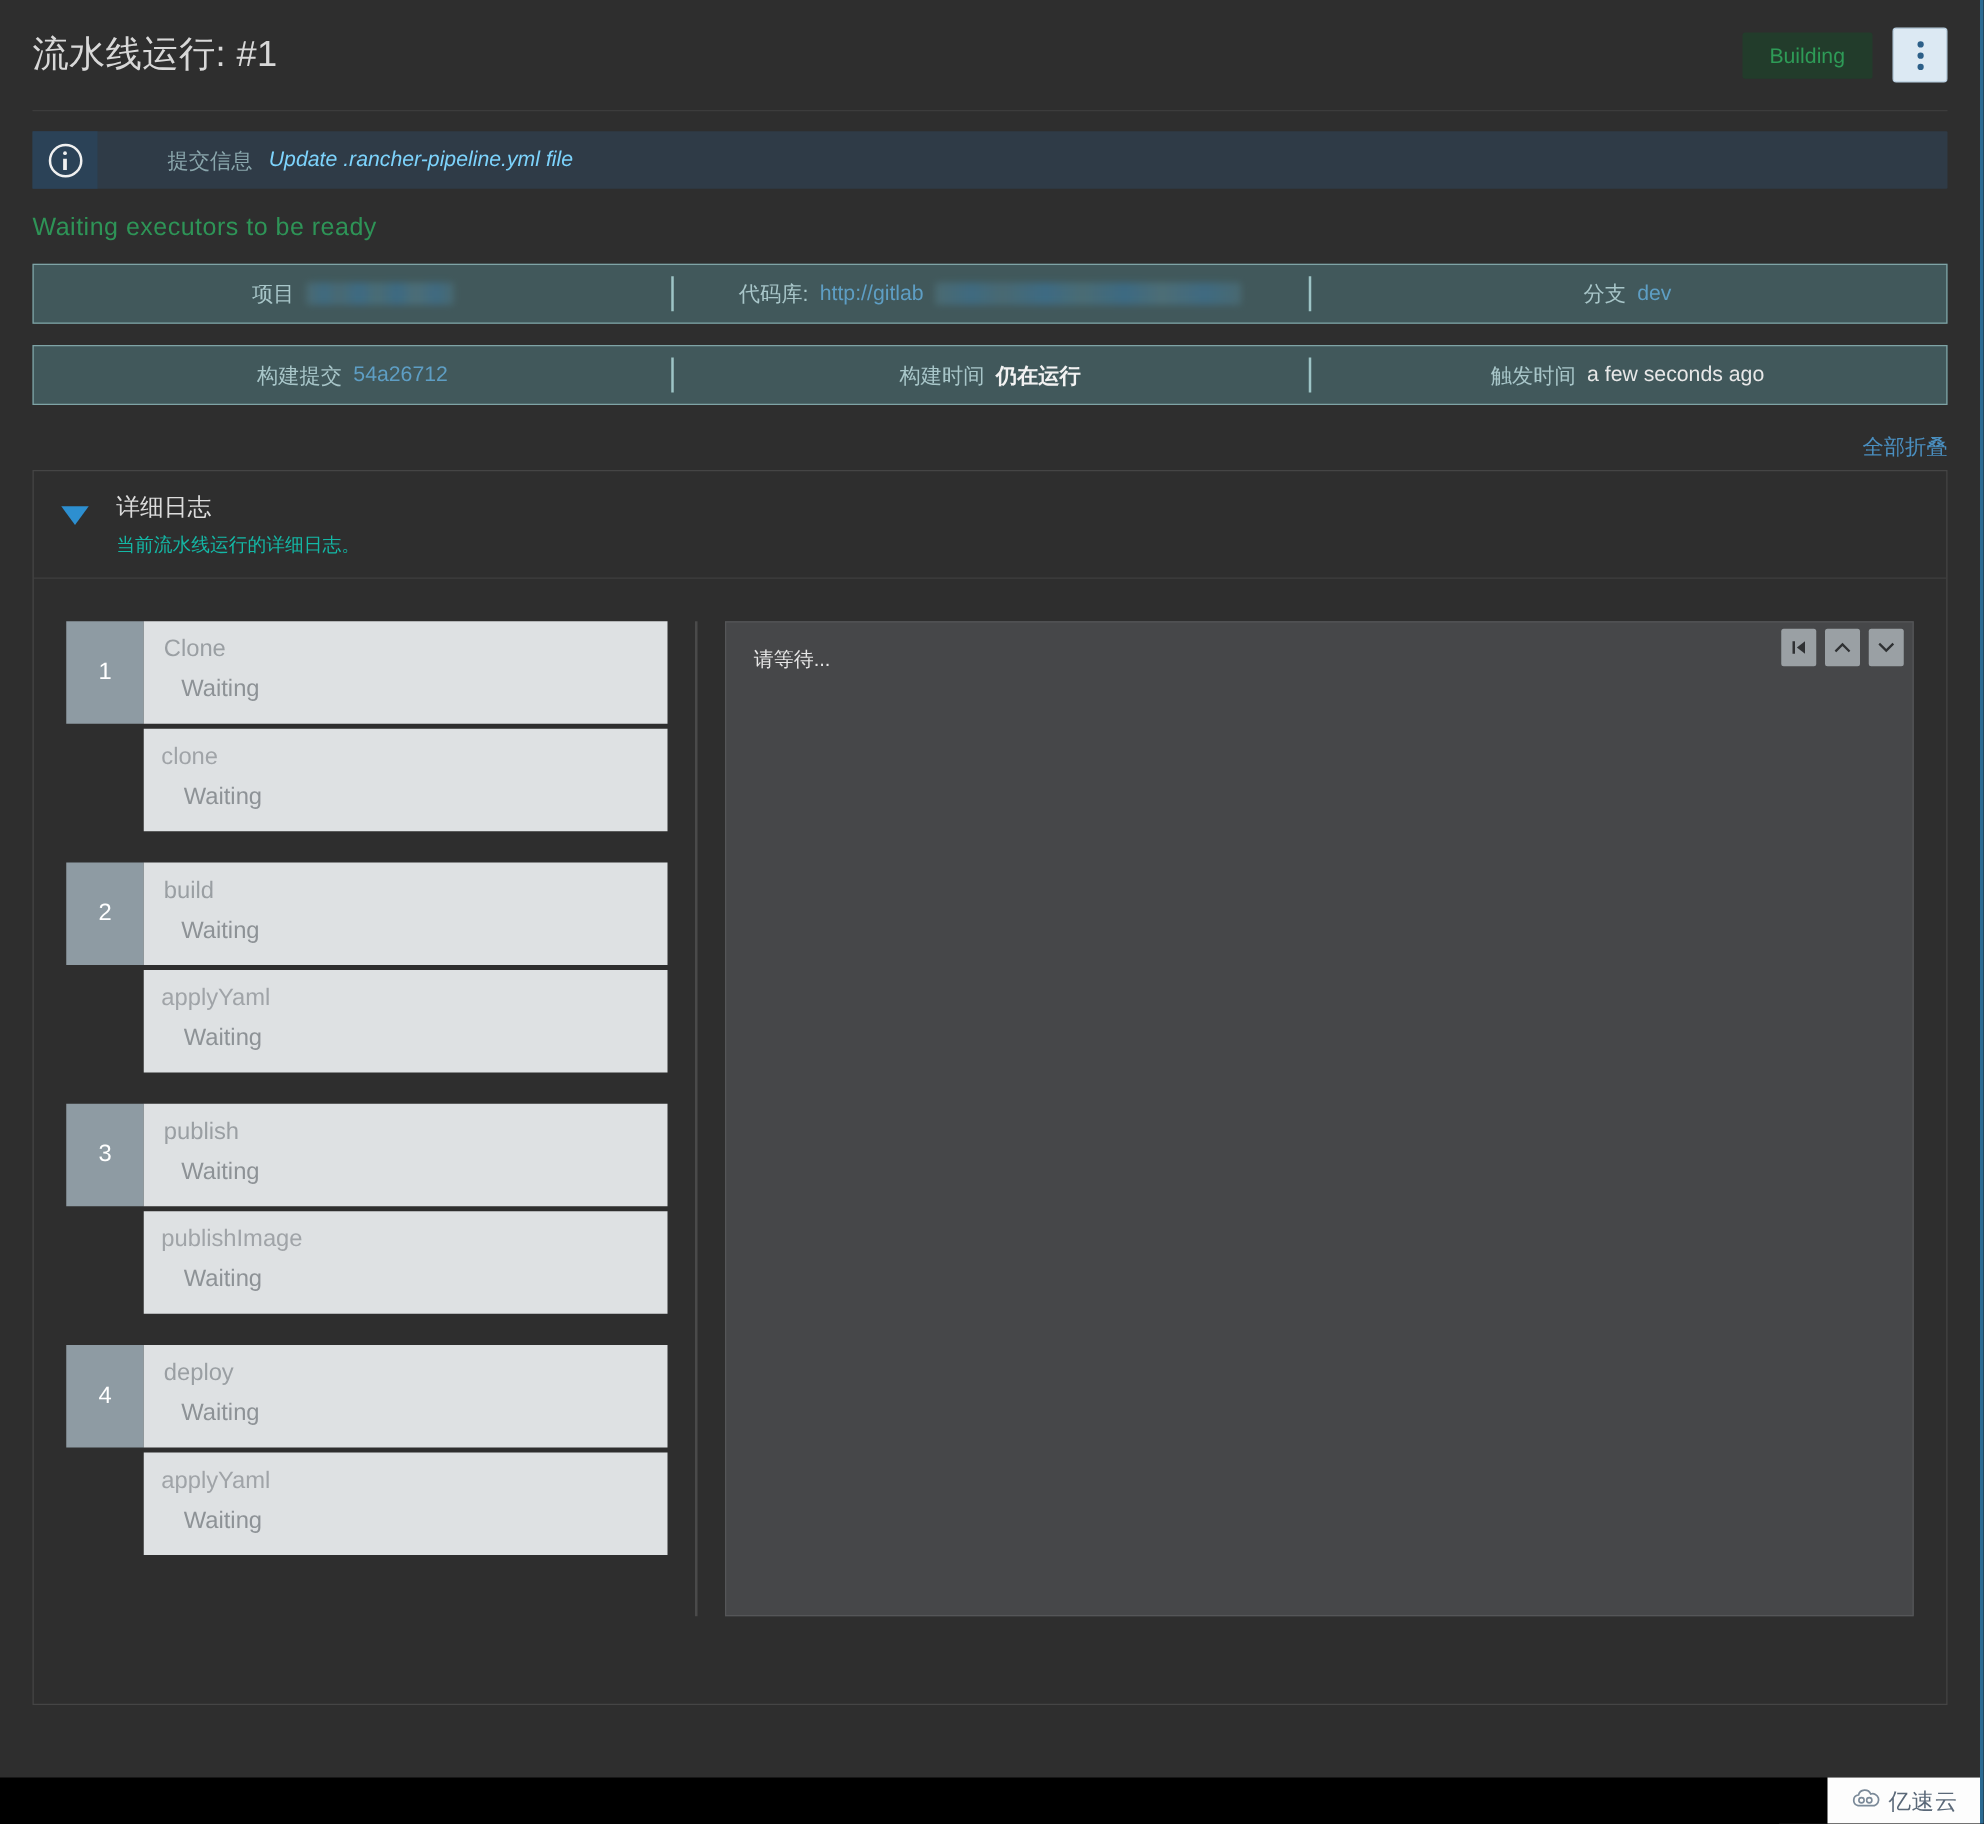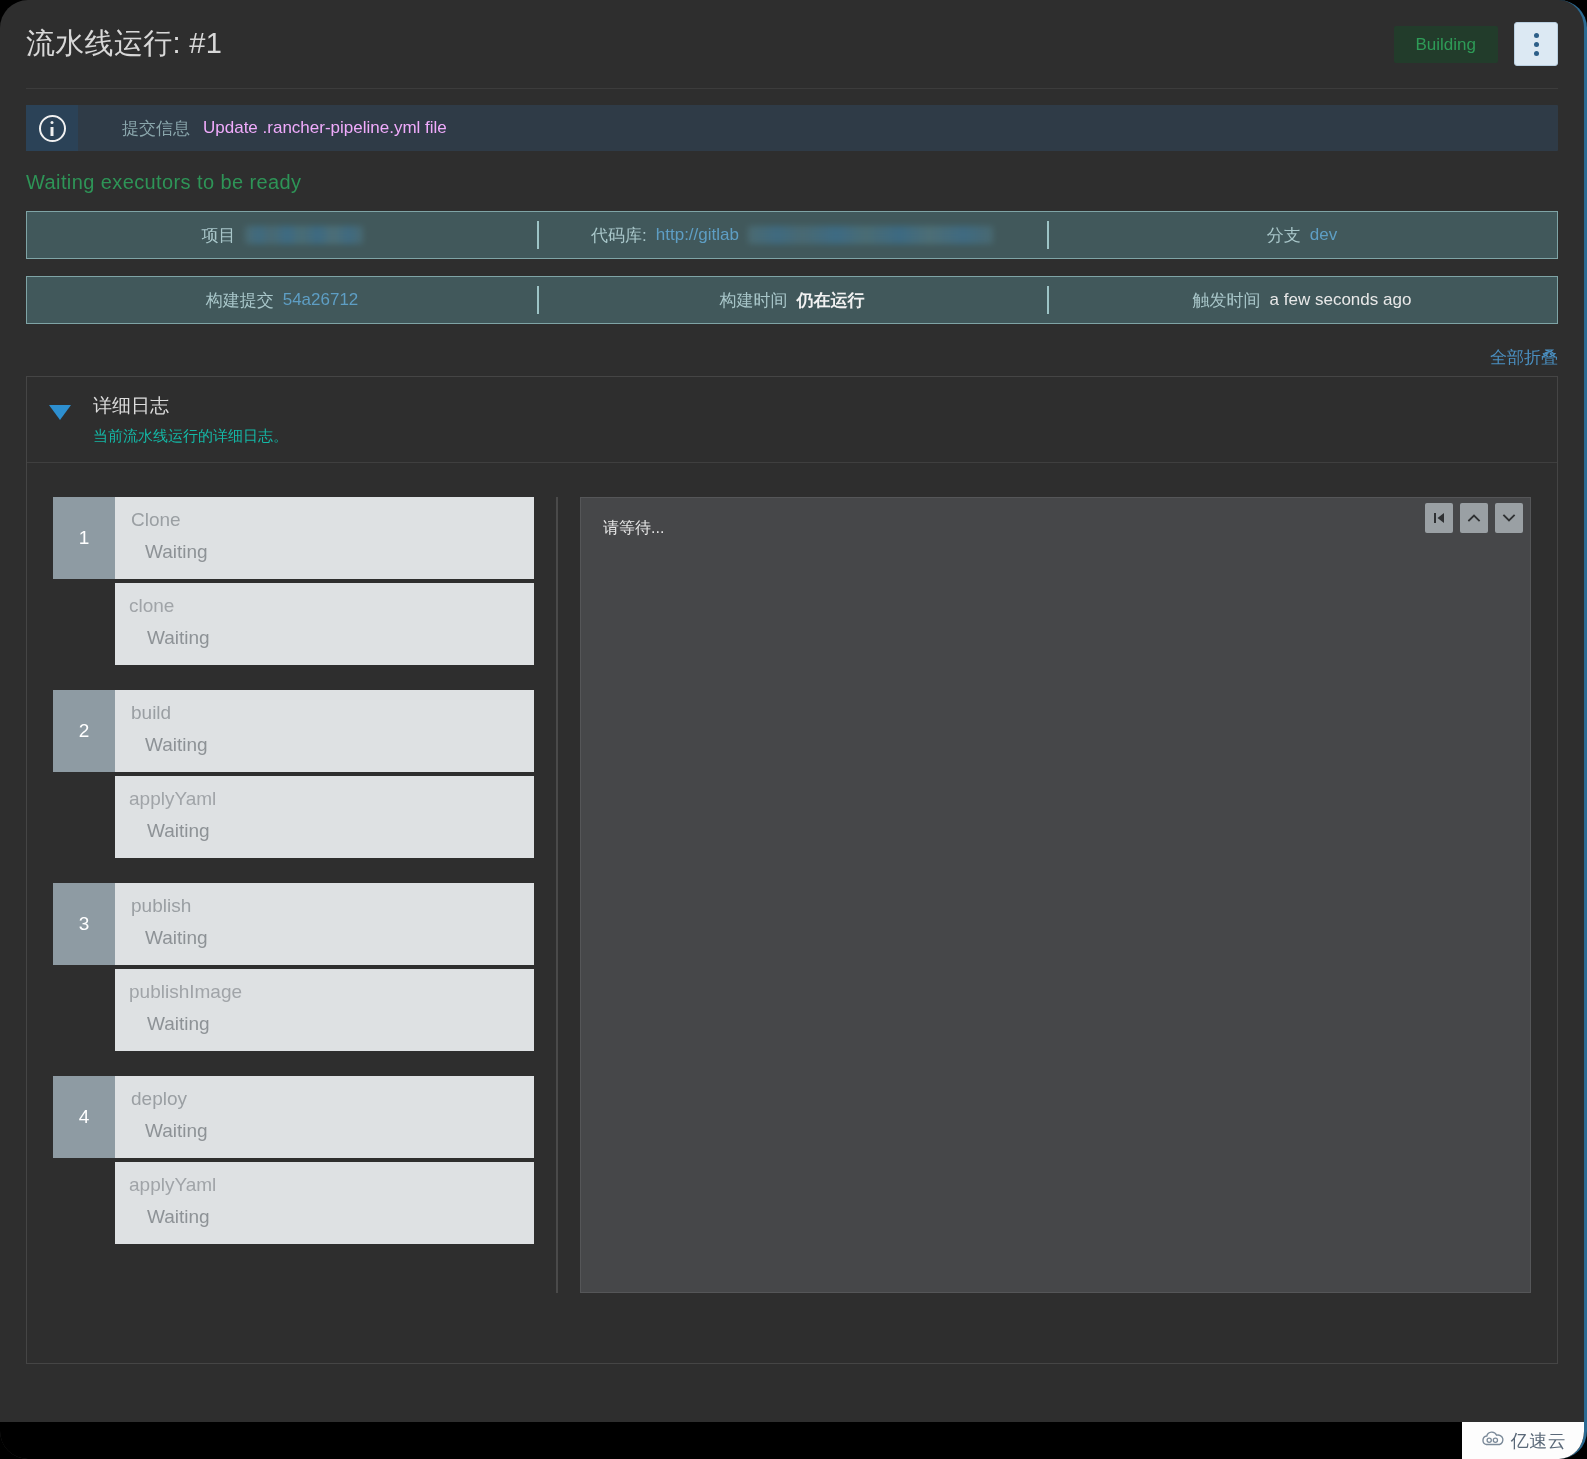--- a/index.html
+++ b/index.html
@@ -12,21 +12,20 @@
     overflow: hidden;
   }
 
   #page {
     position: relative;
     width: 1587px;
     height: 1459px;
     background: #2e2e2e;
     border-right: 3px solid #2b6a92;
     overflow: hidden;
-    border-radius: 28px;
   }
 
   
   .header {
     position: relative;
     height: 88px;
     padding: 0 26px;
     display: flex;
     align-items: center;
   }
@@ -80,20 +79,21 @@
   }
 
   
   .info-banner {
     margin: 16px 26px 0 26px;
     height: 46px;
     background: #2f3b47;
     display: flex;
     align-items: stretch;
     border-radius: 1px;
+    gap: 12px;
   }
   .info-icon-box {
     width: 52px;
     background: #2b4257;
     display: flex;
     align-items: center;
     justify-content: center;
     flex: none;
   }
   .info-circle {
@@ -120,21 +120,21 @@
     background: #f0f0f0;
   }
   .info-text {
     display: flex;
     align-items: center;
     padding-left: 44px;
     gap: 13px;
     font-size: 17px;
   }
   .info-label { color: #8aa6ac; }
-  .info-value { color: #f0abfc; }
+  .info-value { color: #7dd3fc; font-style: italic; }
 
   
   .status-line {
     margin: 20px 26px 0 26px;
     color: #2e9457;
     font-size: 20px;
     letter-spacing: .4px;
   }
 
   

